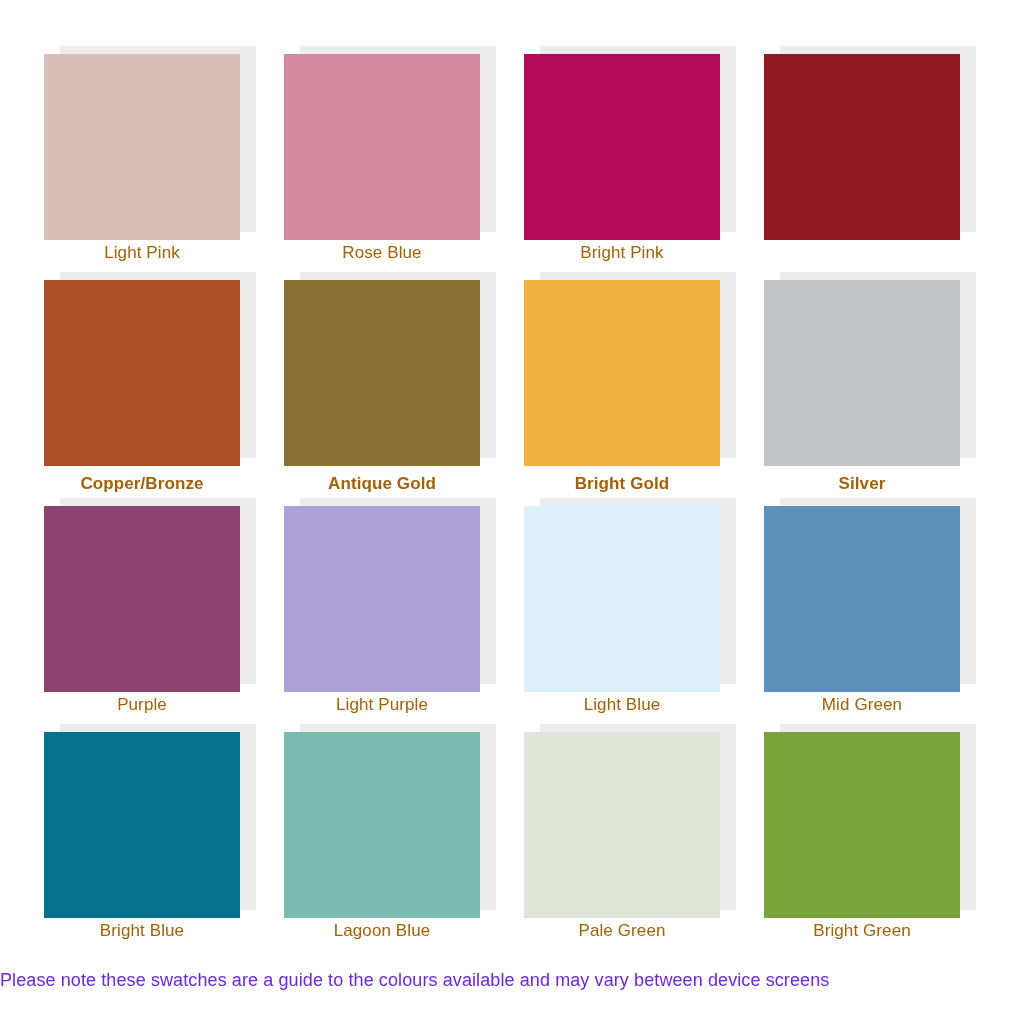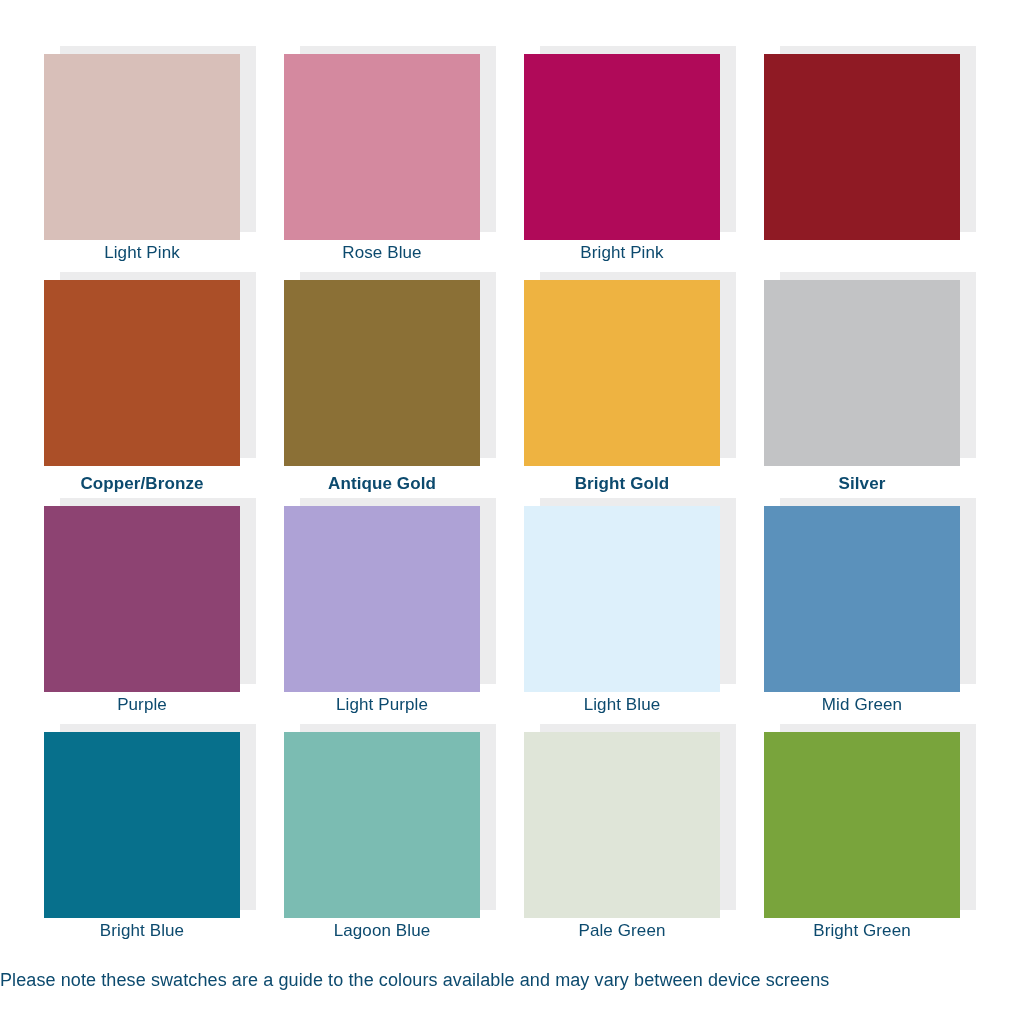--- a/index.html
+++ b/index.html
@@ -56,40 +56,40 @@
   }
 
   .swatch-label {
     position: absolute;
     left: 0;
     top: 203px;
     width: 212px;
     text-align: center;
     font-size: 17px;
     line-height: 20px;
-    color: #0c4a6e;
+    color: #a16207;
     letter-spacing: 0.1px;
     white-space: nowrap;
   }
 
   
   .swatch-cell.row-2 .swatch-label {
     top: 208px;
     font-weight: bold;
   }
 
   .footer-note {
     position: absolute;
     left: 0;
     top: 968px;
     width: 822px;
     text-align: center;
     font-size: 18px;
     line-height: 24px;
-    color: #0c4a6e;
+    color: #6d28d9;
     letter-spacing: 0.1px;
     white-space: nowrap;
   }
 </style>
 </head>
 <body>
 
 <div class="page">
 
   <div class="swatch-grid">

